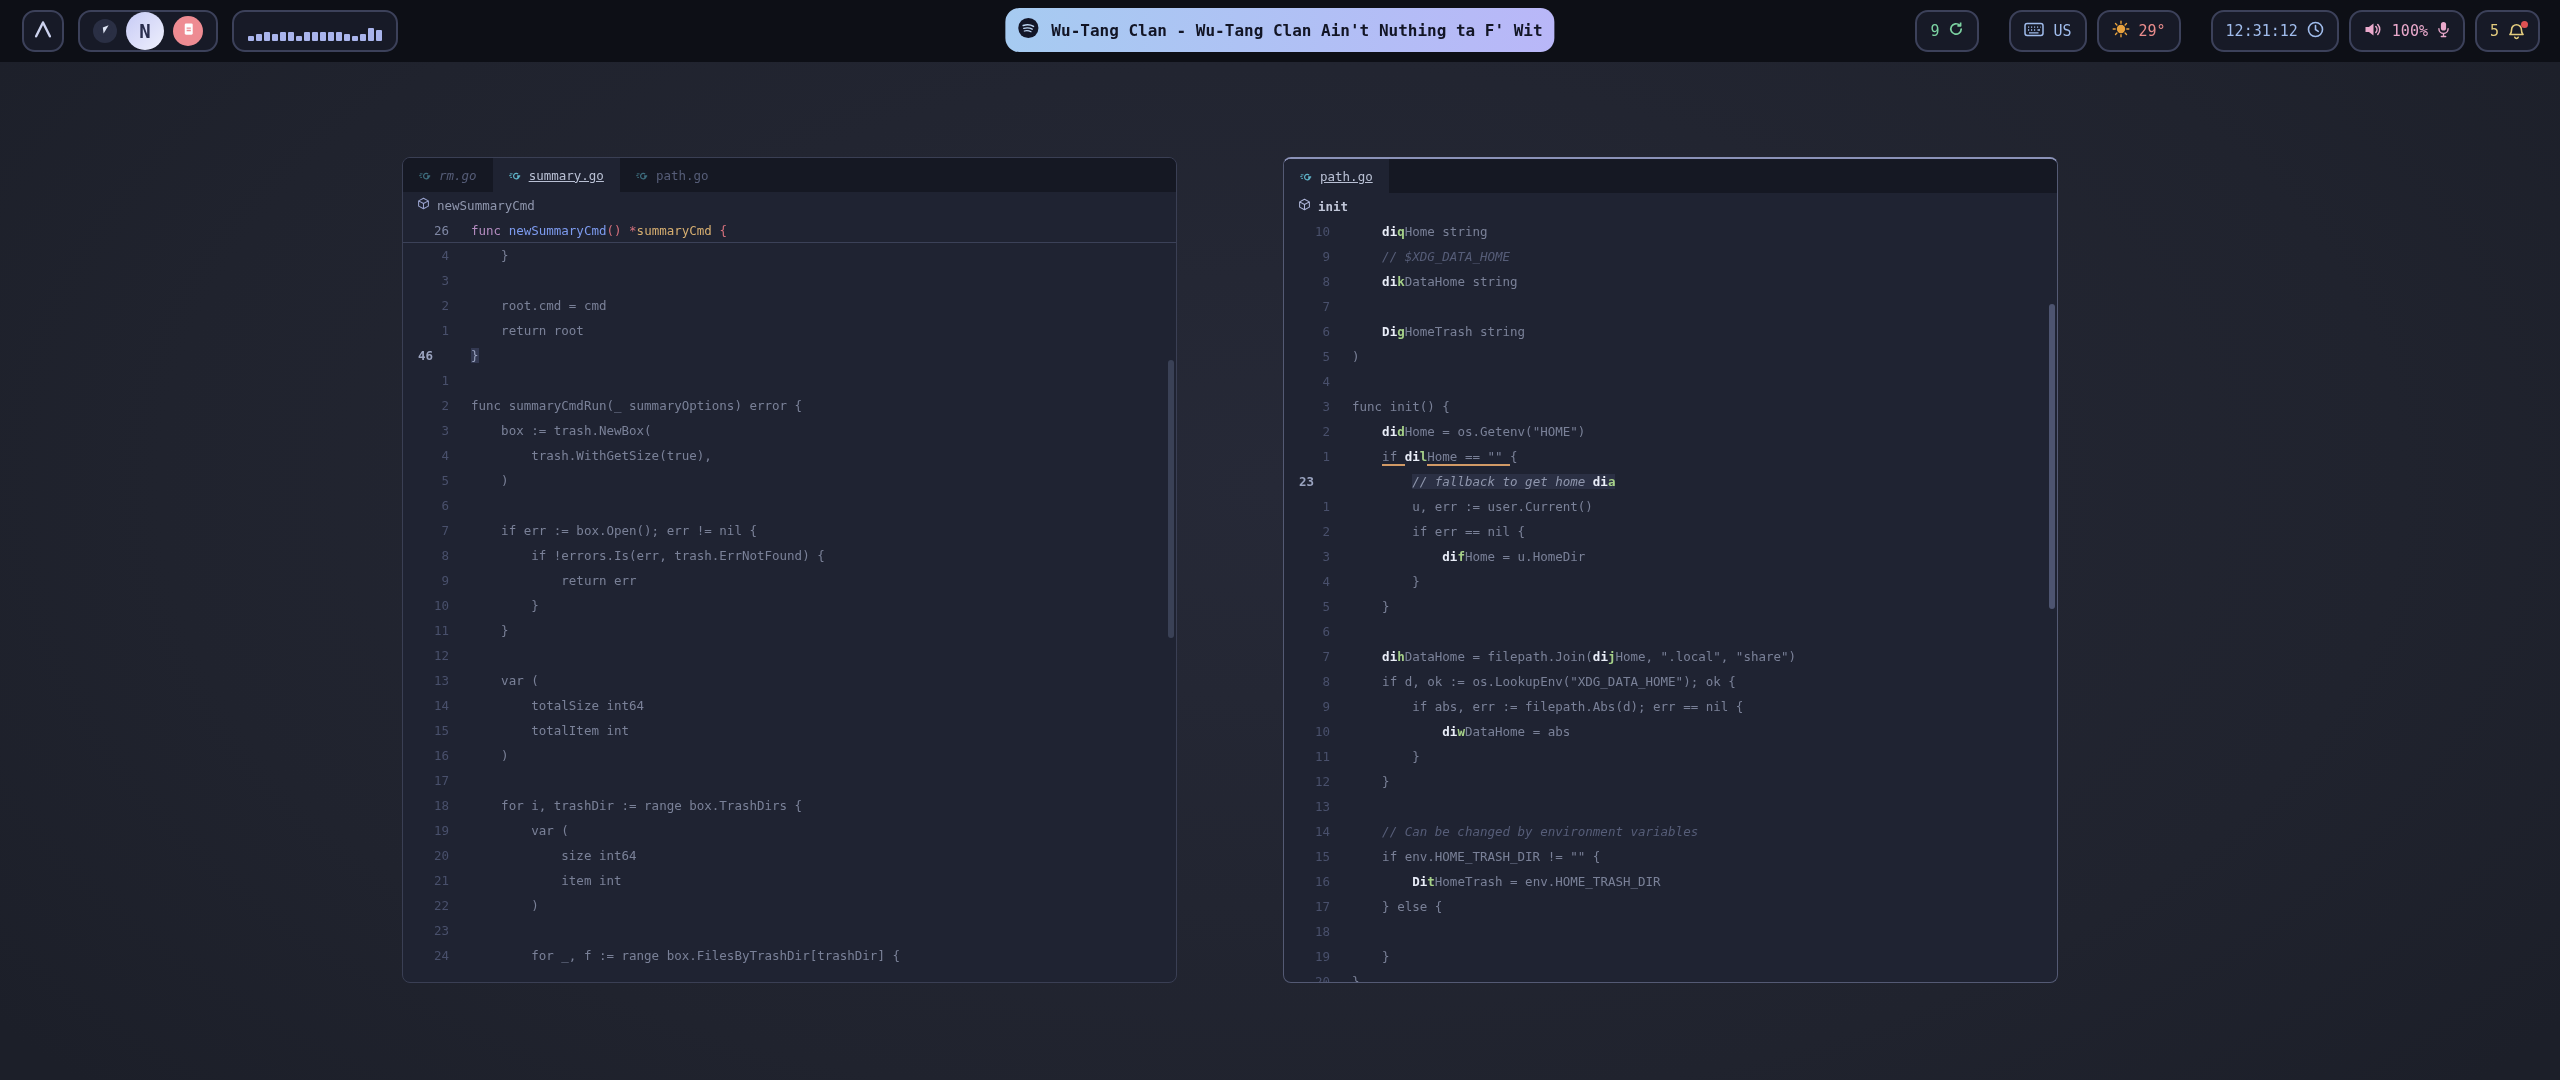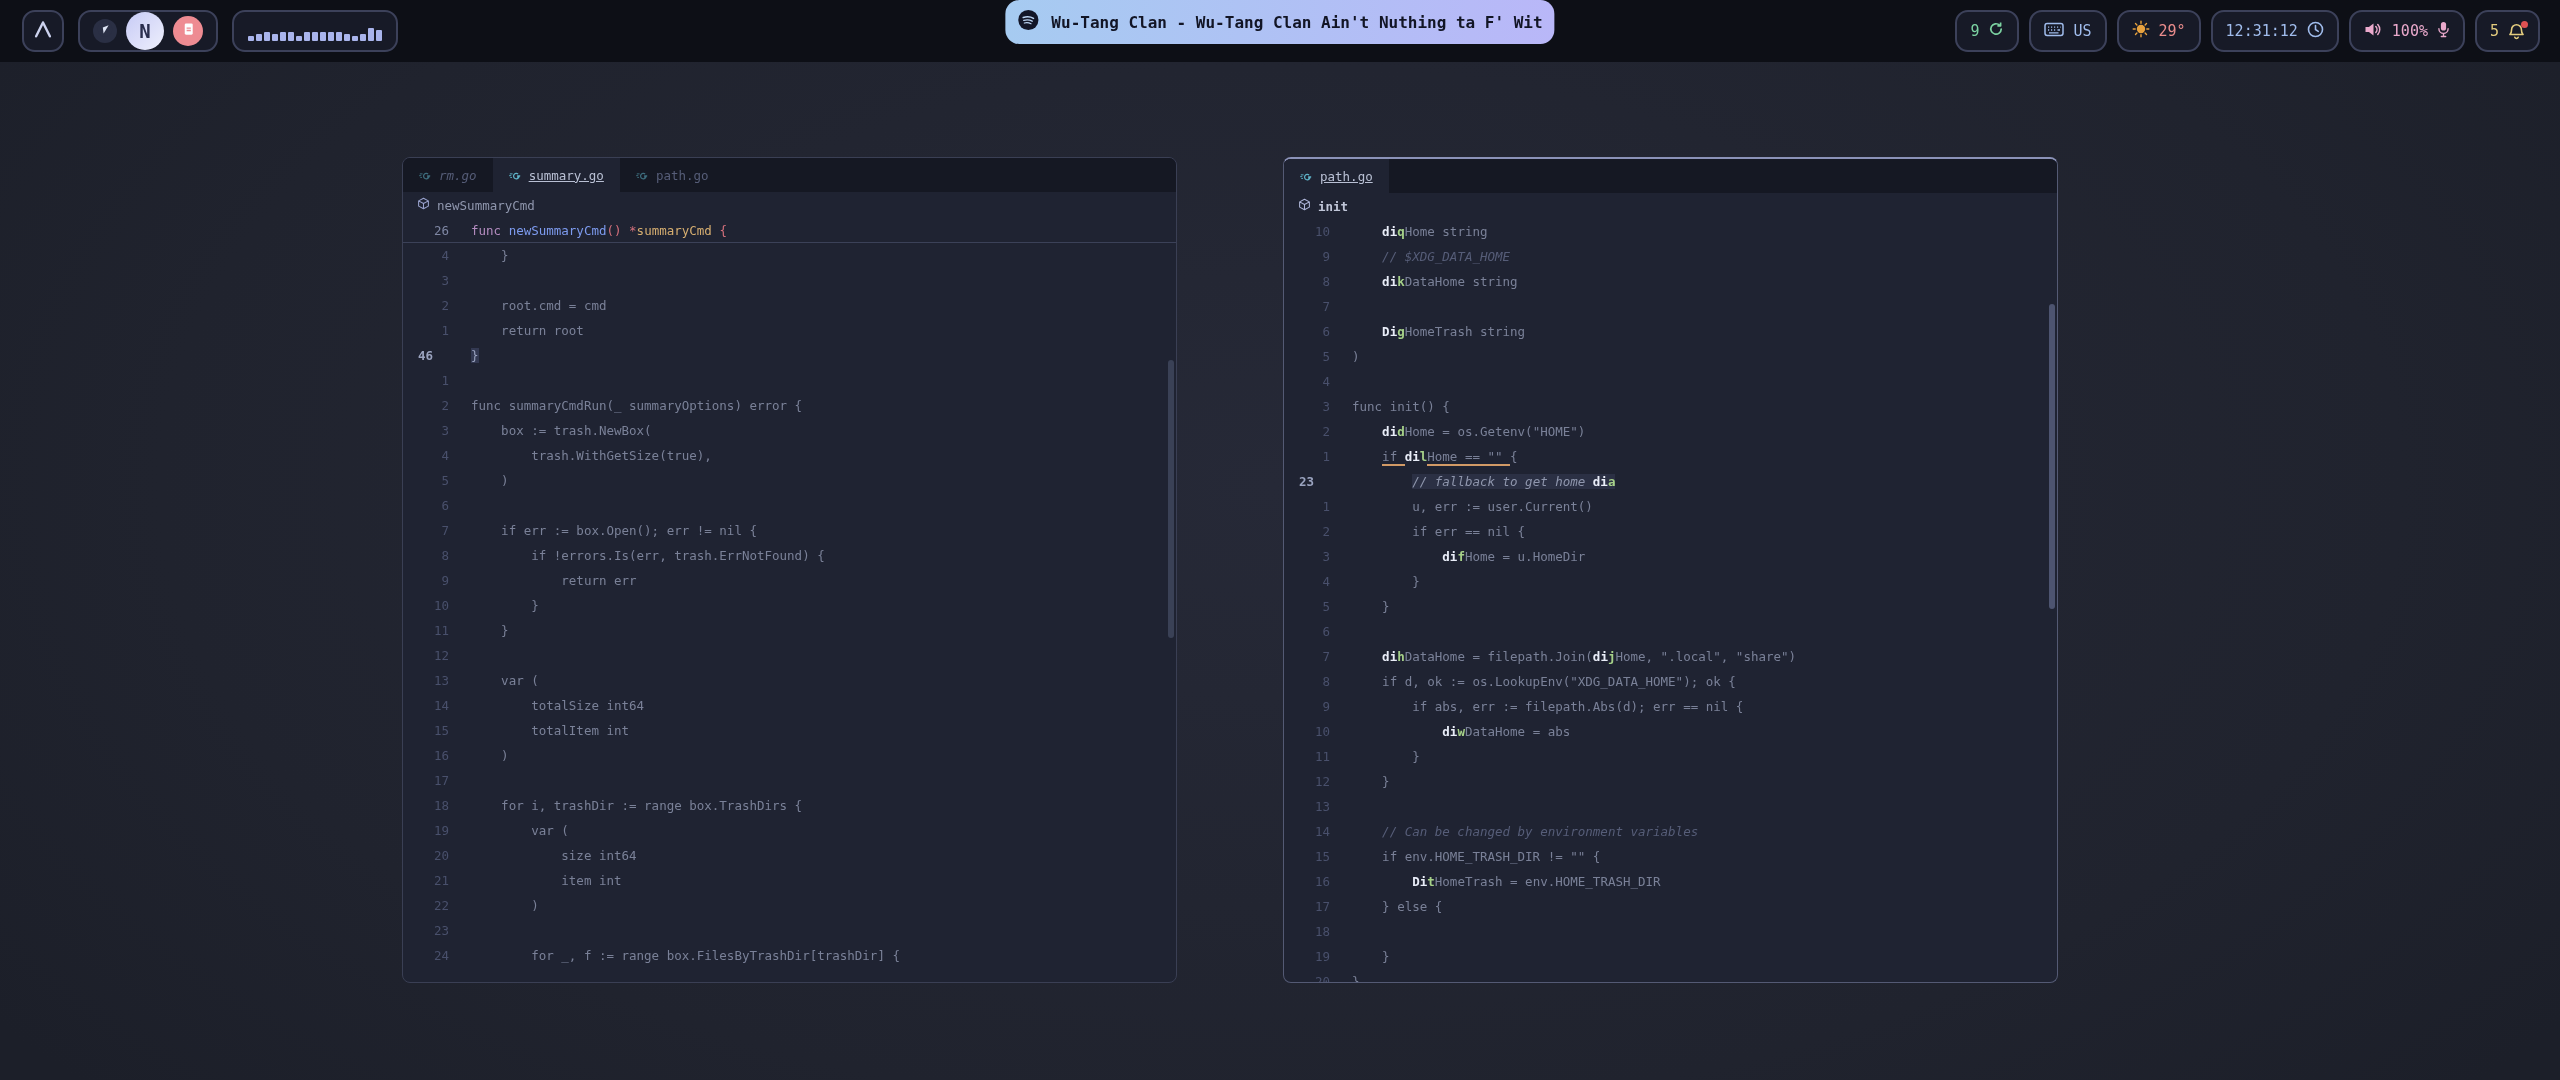--- a/index.html
+++ b/index.html
@@ -21,22 +21,22 @@
   .bar-left{display:flex;align-items:center;gap:14px;margin-left:22px;}
   .bar-right{display:flex;align-items:center;gap:10px;margin-left:auto;margin-right:20px;}
   .pill{display:flex;align-items:center;gap:9px;height:42px;padding:0 13px;background:var(--pillbg);border:2px solid var(--pillbd);border-radius:13px;font-size:15px;}
   .launcher{width:42px;justify-content:center;padding:0;}
   .ws-circle{border-radius:50%;display:flex;align-items:center;justify-content:center;}
   .ws-globe{width:24px;height:24px;background:#2a2f44;}
   .ws-n{width:38px;height:38px;background:linear-gradient(135deg,#c7cbf6,#eeeffc);color:#2a2e4e;font-weight:bold;font-size:19px;}
   .ws-doc{width:30px;height:30px;background:#ee8b92;}
   .visualizer{display:flex;align-items:flex-end;gap:2px;height:42px;padding:0 14px 9px 14px;}
   .visualizer .vbar{width:6px;background:var(--peri);border-radius:1px;}
-  .music{position:absolute;left:50%;top:0;transform:translateX(-50%);height:44px;display:flex;align-items:center;gap:12px;padding:0 12px;border-radius:14px;background:linear-gradient(90deg,#a6cbf1,#b9b7f8);color:#121525;font-weight:bold;font-size:16px;border:none;}
-  .t-green{color:var(--green);} .t-blue{color:var(--blue);} .t-pink{color:var(--pink);}
+  .music{position:absolute;left:50%;top:8px;transform:translateX(-50%);height:44px;display:flex;align-items:center;gap:12px;padding:0 12px;border-radius:14px;background:linear-gradient(90deg,#a6cbf1,#b9b7f8);color:#121525;font-weight:bold;font-size:16px;border:none;}
+  .t-green{color:var(--green);} .t-blue{color:var(--blue);margin-left:20px;} .t-pink{color:var(--pink);}
   .t-yellow{color:var(--yellow);} .t-temp{color:var(--temp);}
   .bell-wrap{position:relative;display:flex;}
   .bell-dot{position:absolute;top:-2px;right:-3px;width:7px;height:7px;border-radius:50%;background:var(--red);}
 
   
   .window{position:absolute;top:157px;height:826px;width:775px;background:var(--win-bg);border:1px solid var(--border-in);border-radius:8px;overflow:hidden;display:flex;flex-direction:column;justify-content:space-between;}
   .window.left{left:402px;}
   .window.right{left:1283px;border-color:#545a74;border-top:2px solid var(--border-ac);}
   .tabbar{height:34px;background:var(--tabbar-bg);display:flex;flex:none;}
   .tab{display:flex;align-items:center;gap:7px;padding:0 16px;font-size:12.5px;color:var(--dim);}

